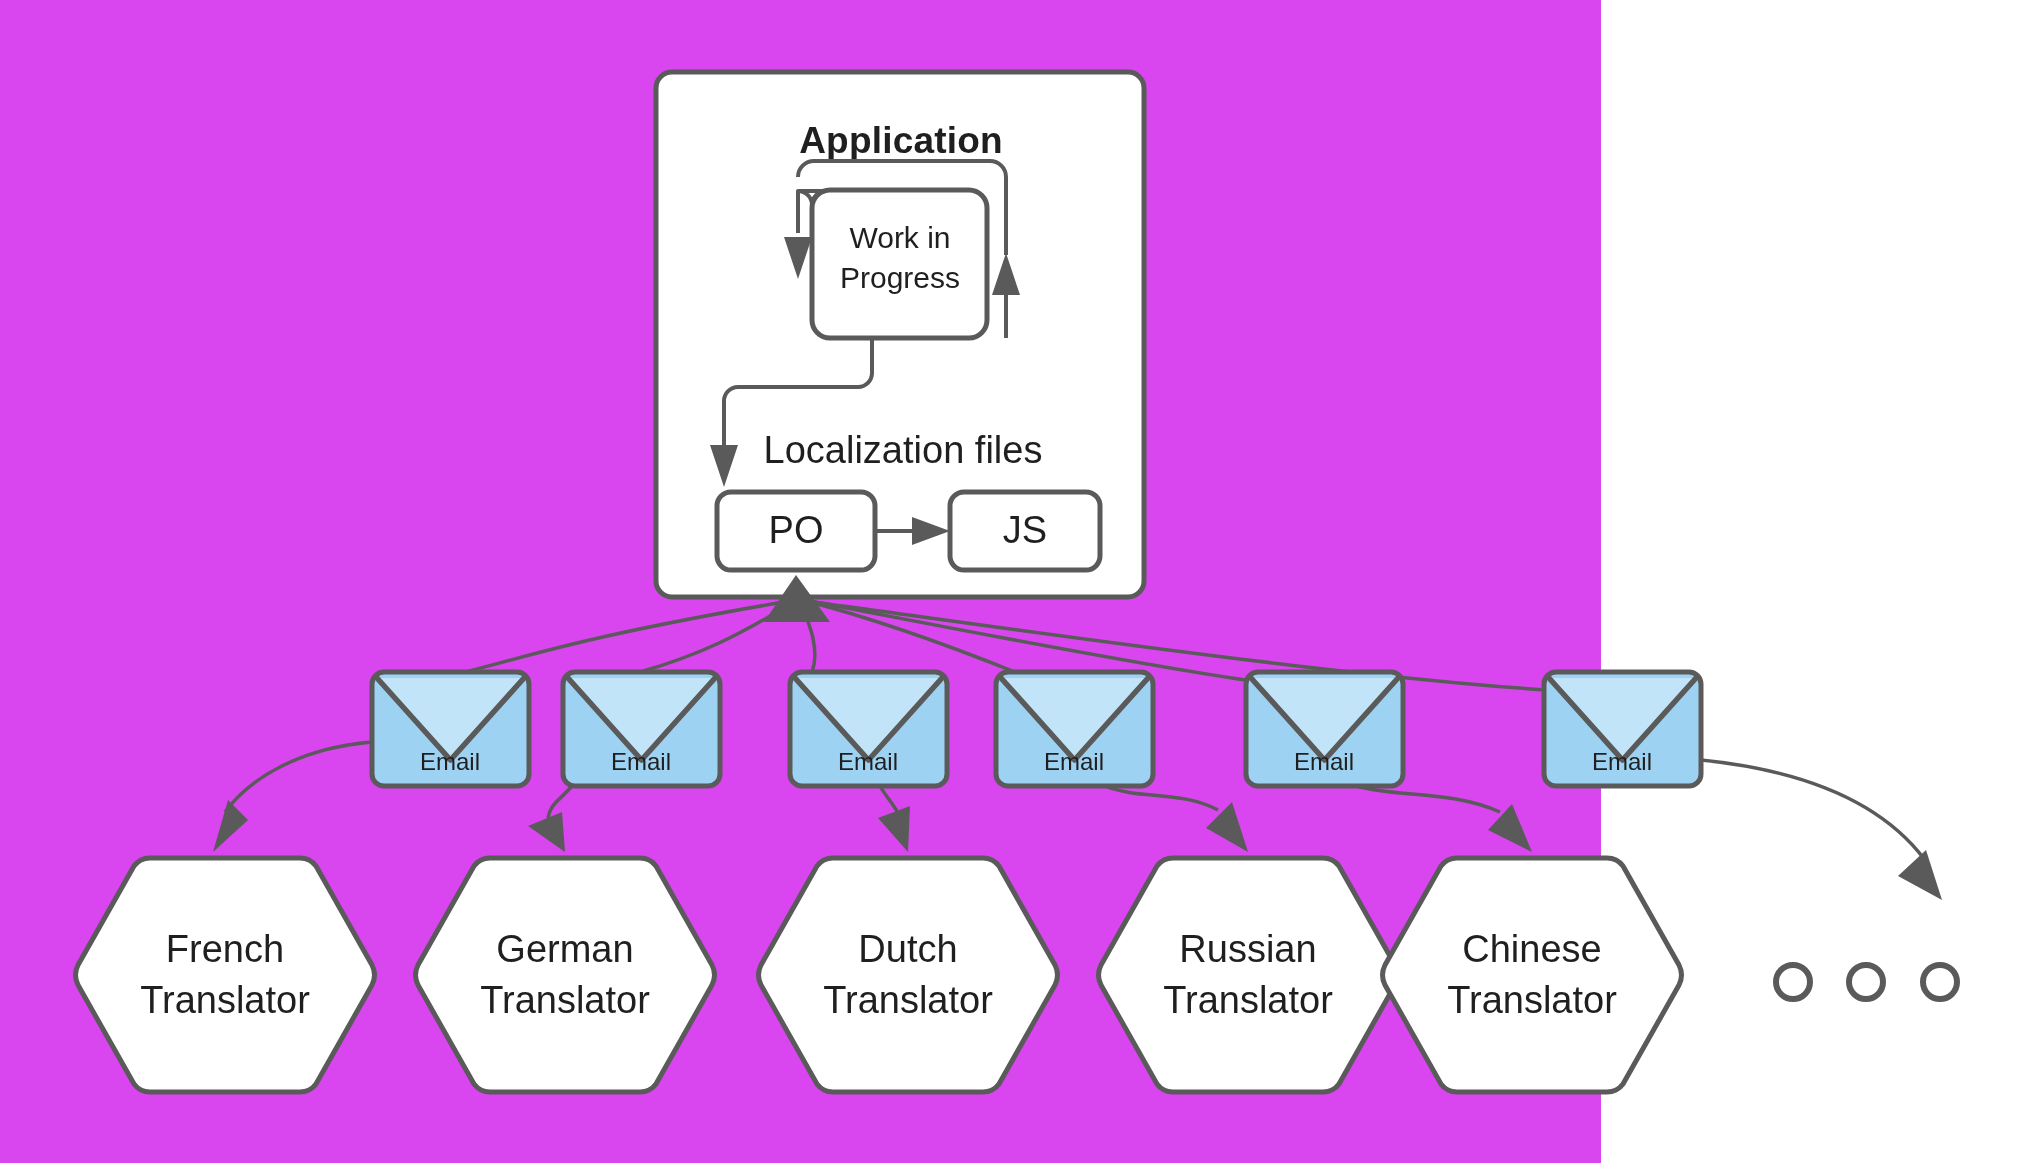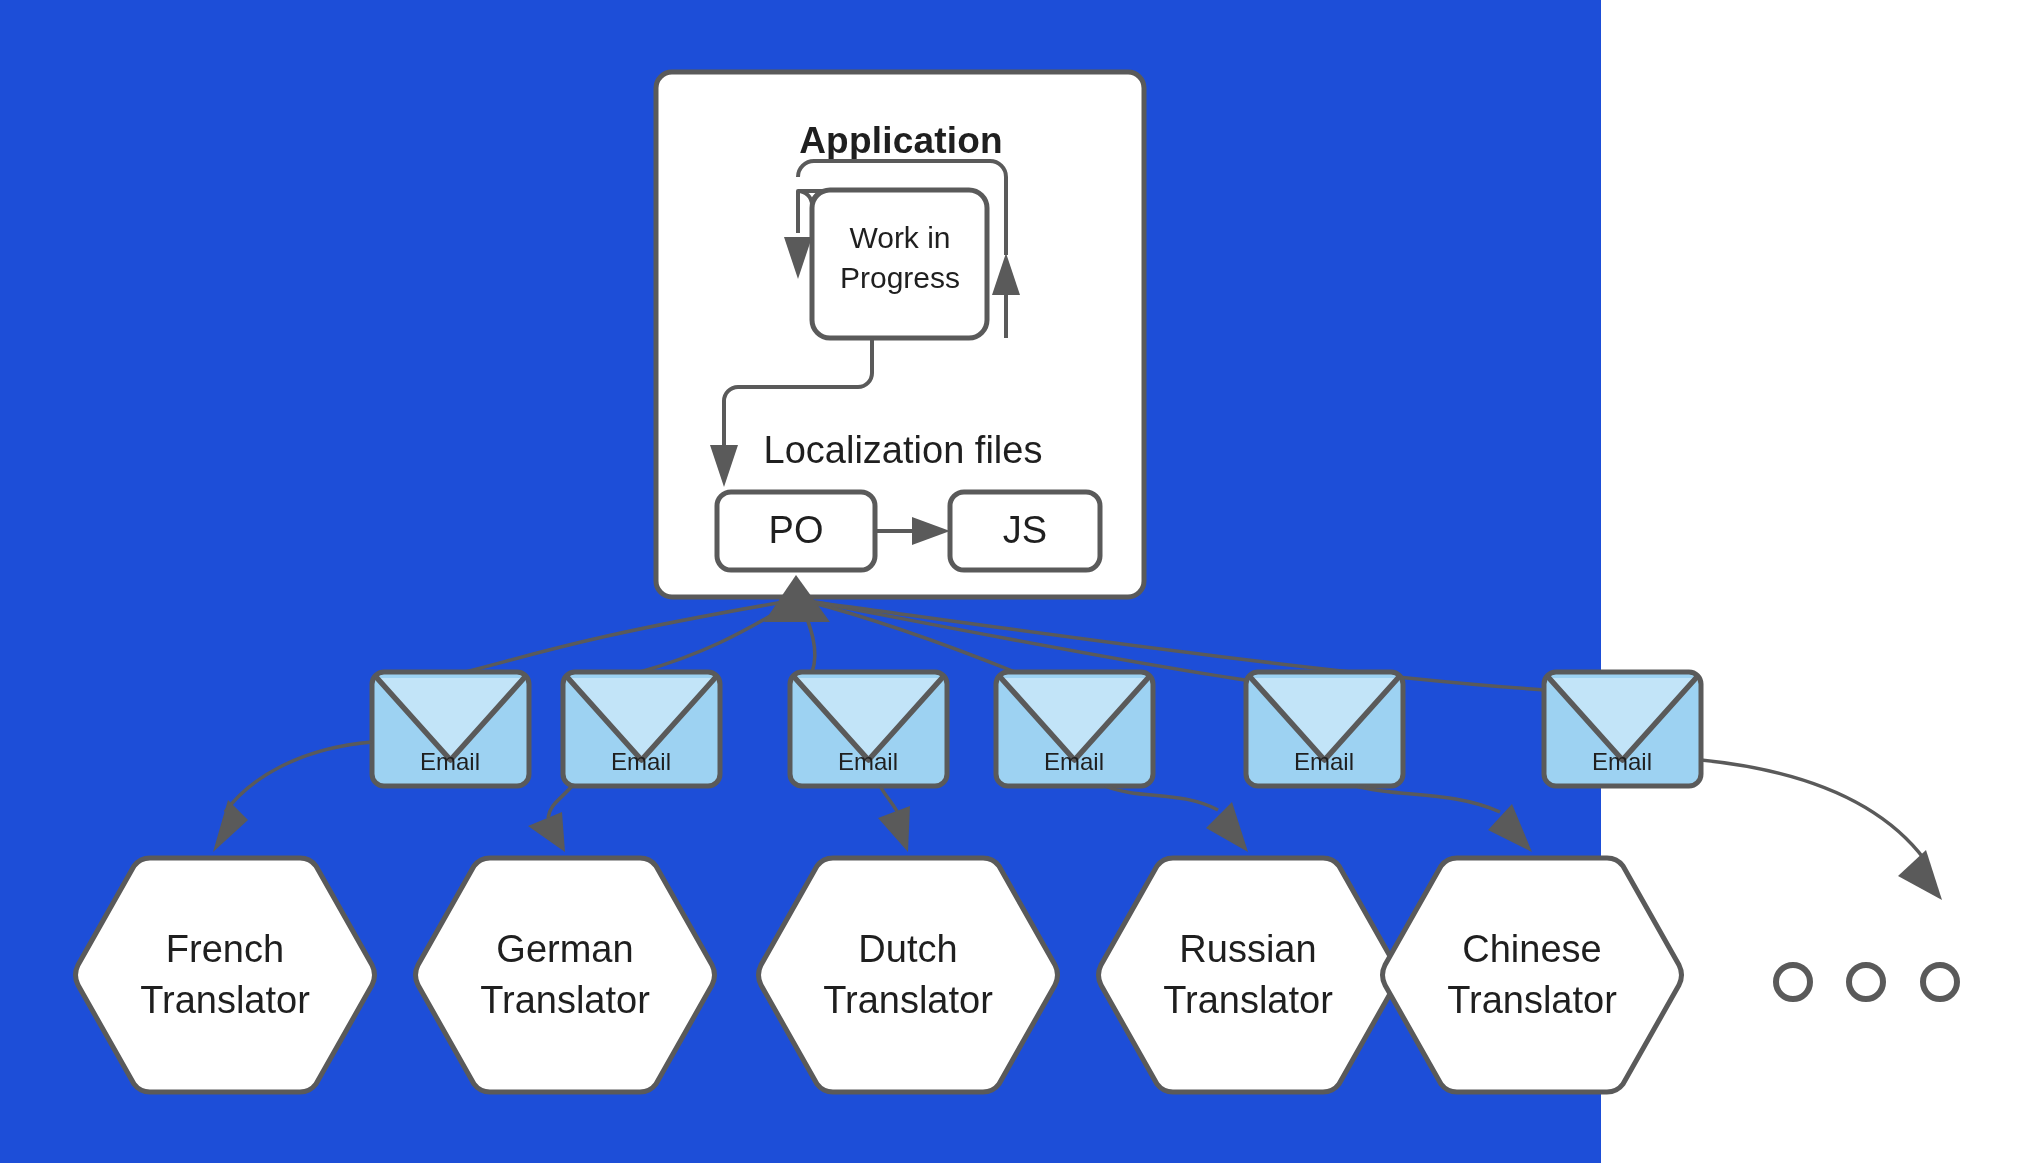--- a/index.html
+++ b/index.html
@@ -11,21 +11,21 @@
   body {
     font-family: "Liberation Sans", sans-serif;
     width: 2025px;
     height: 1163px;
     overflow: hidden;
   }
   #diagram-root {
     position: relative;
     width: 1601px;
     height: 1163px;
-    background: #1d4ed8;
+    background: #d946ef;
   }
   svg#diagram-canvas {
     display: block;
     width: 2025px;
     height: 1163px;
   }
   .shape-fill-white {
     fill: #ffffff;
     stroke: #5a5a5a;
     stroke-width: 5;

